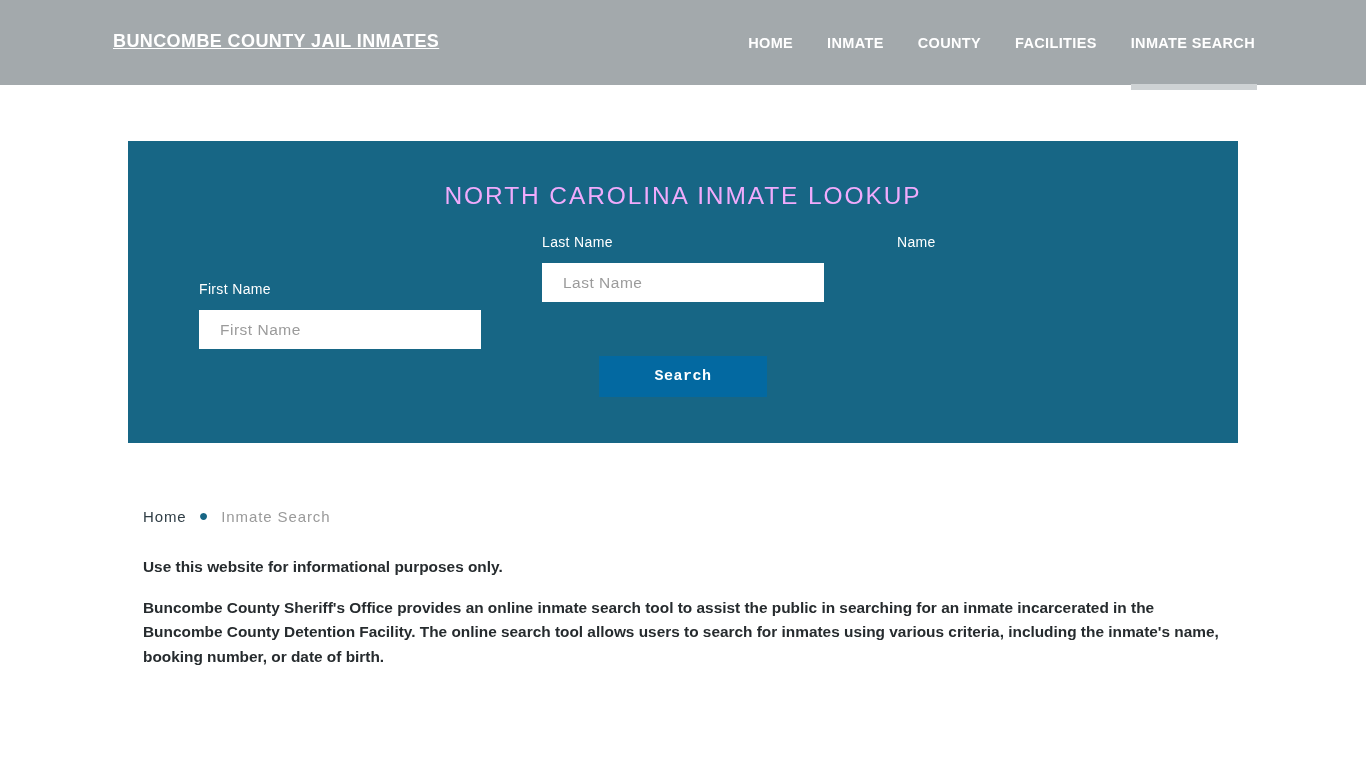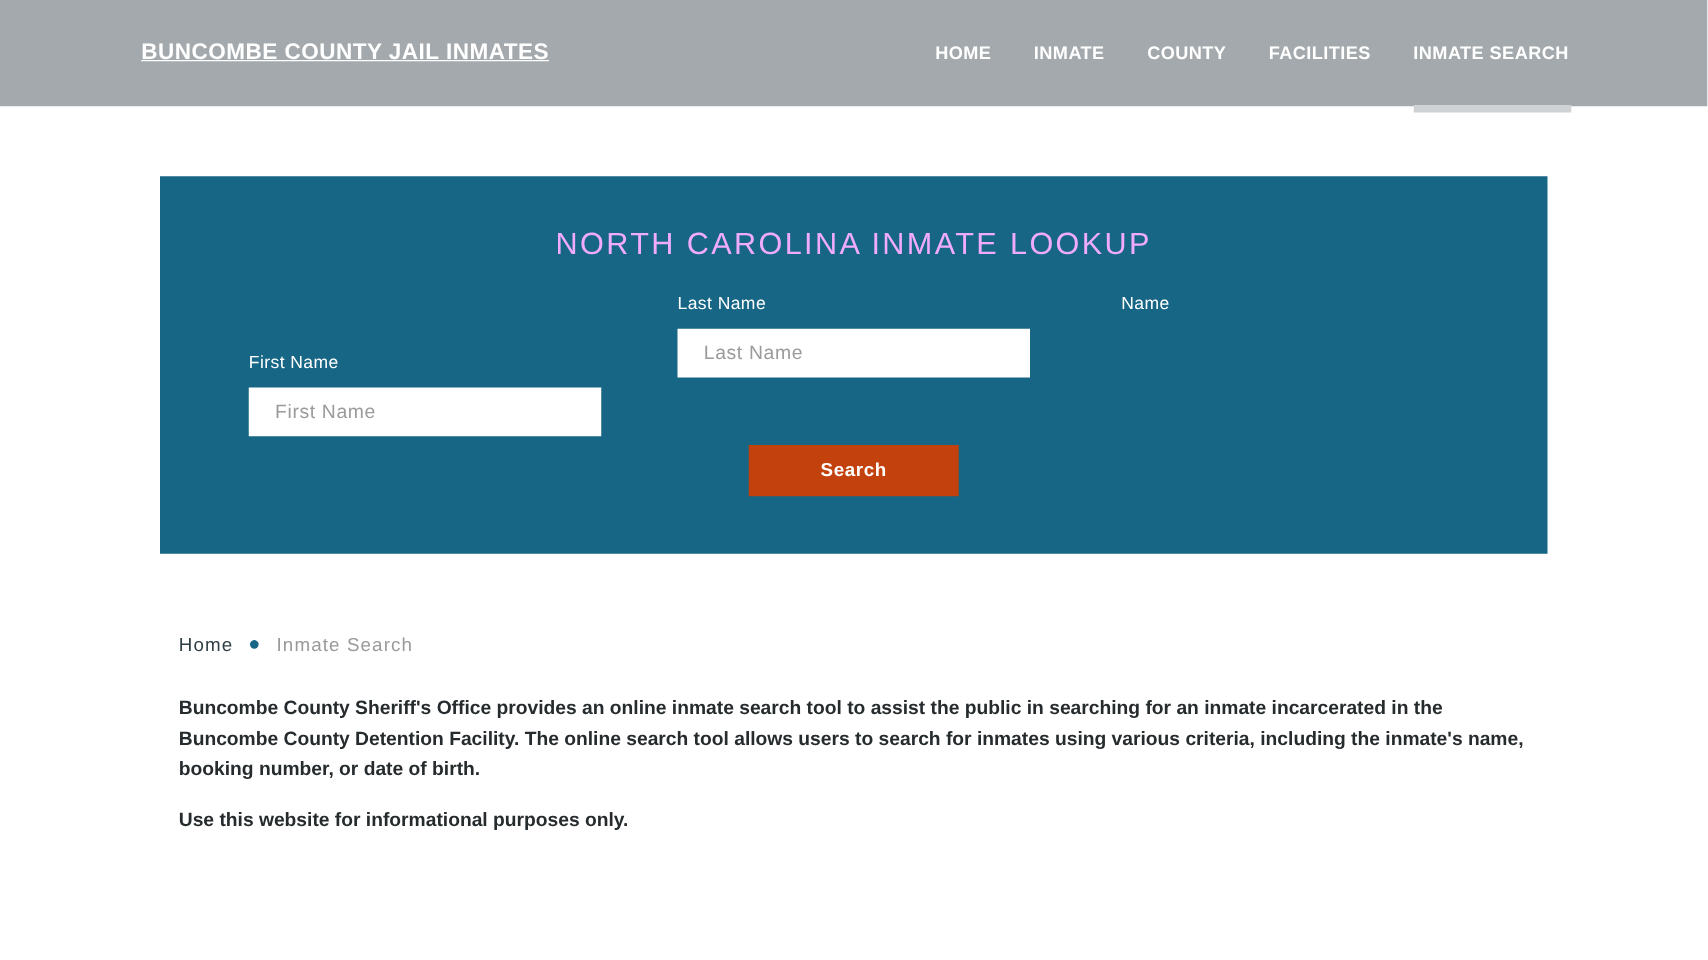--- a/index.html
+++ b/index.html
@@ -134,24 +134,24 @@
     left: 0;
     top: 215px;
     width: 100%;
     text-align: center;
   }
 
   .search-btn {
     display: inline-block;
     width: 168px;
     height: 41px;
-    background: #c2410c;
+    background: #0369a1;
     border: none;
     color: #ffffff;
-    font-family: Liberation Sans, sans-serif;
+    font-family: Liberation Mono, monospace;
     font-size: 15px;
     font-weight: bold;
     letter-spacing: 0.5px;
     cursor: pointer;
   }
 
   
   .content {
     position: absolute;
     left: 143px;
@@ -244,16 +244,16 @@
 
 <main class="content">
 
   <div class="breadcrumb">
     <a class="crumb-home" href="#">Home</a>
     <span class="crumb-sep">●</span>
     <span class="crumb-current">Inmate Search</span>
   </div>
 
 
+  <p class="body-text">Use this website for informational purposes only.</p>
   <p class="body-text">Buncombe County Sheriff's Office provides an online inmate search tool to assist the public in searching for an inmate incarcerated in the Buncombe County Detention Facility. The online search tool allows users to search for inmates using various criteria, including the inmate's name, booking number, or date of birth.</p>
-  <p class="body-text">Use this website for informational purposes only.</p>
 
 </main>
 
 </body></html>

